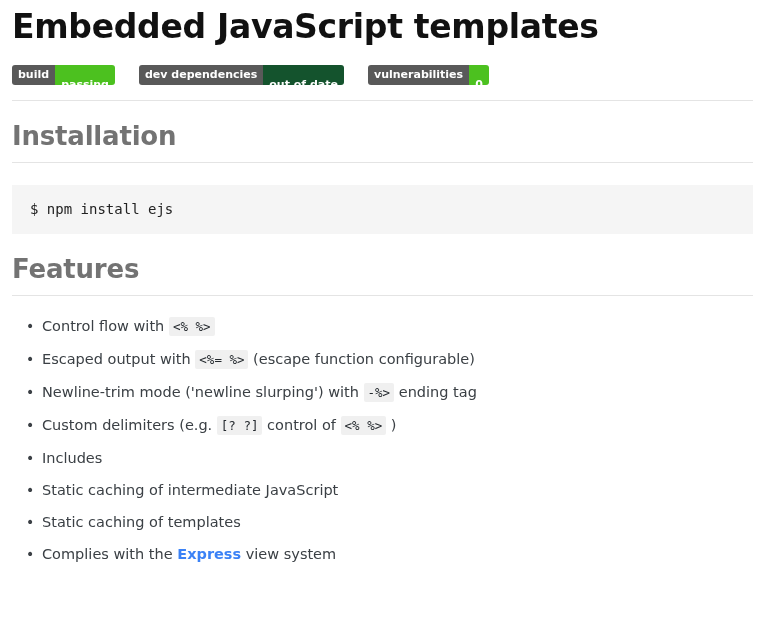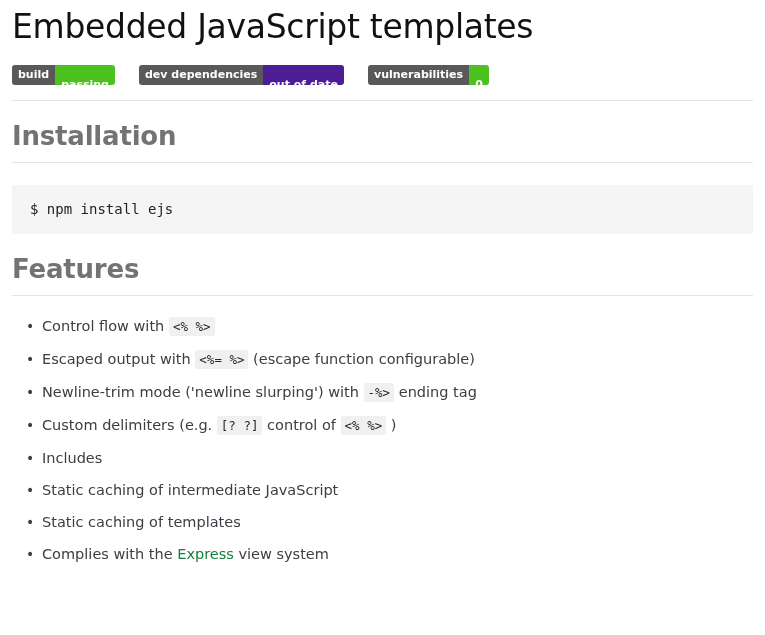--- a/index.html
+++ b/index.html
@@ -17,21 +17,21 @@
 
   .page {
     padding: 0 12px;
     box-sizing: border-box;
     width: 765px;
   }
 
   
   .title {
     font-size: 33px;
-    font-weight: normal;
+    font-weight: bold;
     color: #111111;
     letter-spacing: -0.3px;
     line-height: 1.15;
     margin: 8px 0 0 0;
     padding: 0;
   }
 
   
   .badges {
     margin-top: 19px;
@@ -119,39 +119,40 @@
   code.inline {
     font-family: "DejaVu Sans Mono", "Liberation Mono", monospace;
     font-size: 12.5px;
     background: #f0f0f0;
     color: #24292e;
     padding: 2px 4px;
     border-radius: 2px;
     white-space: pre;
   }
   a.link {
-    color: #15803d;
+    color: #3b82f6;
     text-decoration: none;
+    font-weight: bold;
   }
 </style>
 </head>
 <body>
 
 <div class="page">
 
   <h1 class="title">Embedded JavaScript templates</h1>
 
   <div class="badges">
       <span class="badge">
         <span class="bl" style="background: rgb(89, 89, 89);">build</span>
         <span class="br" style="background: rgb(76, 193, 31);">passing</span>
       </span>
       <span class="badge">
         <span class="bl" style="background: rgb(89, 89, 89);">dev dependencies</span>
-        <span class="br" style="background: #4c1d95; text-align: center;">out of date</span>
+        <span class="br" style="background: #14532d; text-align: center;">out of date</span>
       </span>
       <span class="badge">
         <span class="bl" style="background: rgb(89, 89, 89);">vulnerabilities</span>
         <span class="br" style="background: rgb(76, 193, 31);">0</span>
       </span>
     </div>
 
   <hr class="rule rule-top">
 
   <h2 class="h2">Installation</h2>

